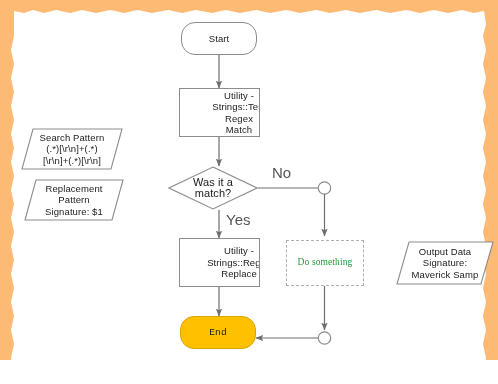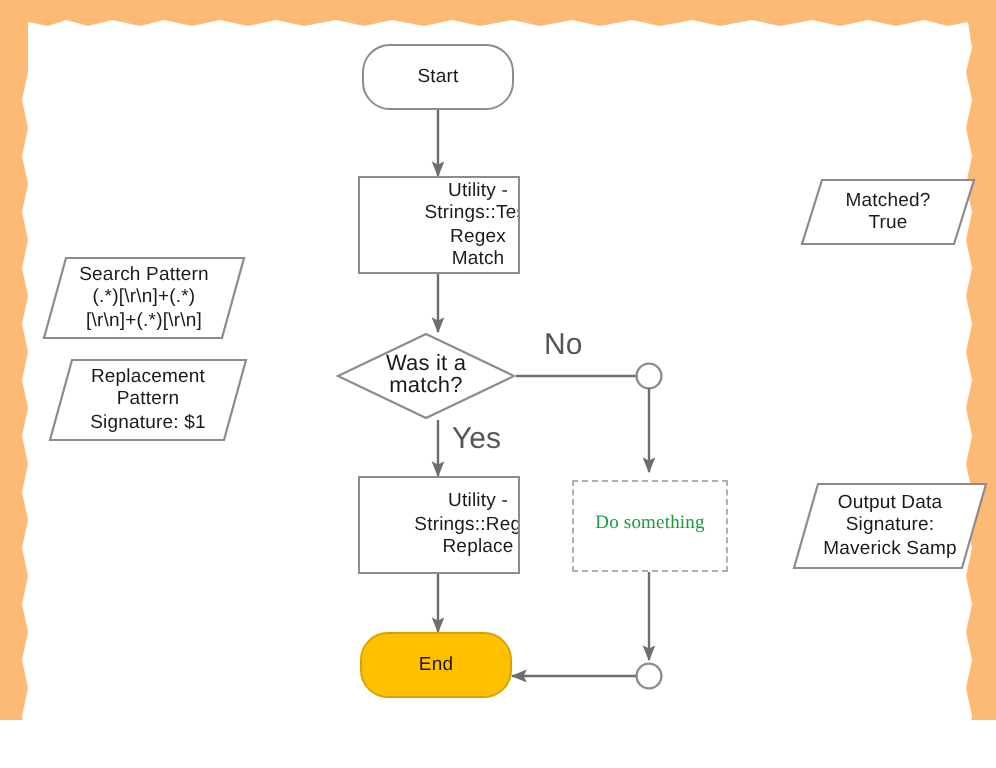--- a/index.html
+++ b/index.html
@@ -42,20 +42,21 @@
   }
   
   .terminator {
     border: 1.2px solid #8c8c8c;
     border-radius: 14px;
     background: #ffffff;
   }
   .terminator.filled {
     background: #FFC000;
     border-color: #d9a300;
+    font-family: Liberation Mono, monospace;
   }
   
   .process {
     border: 1.1px solid #8c8c8c;
     background: #ffffff;
     padding-left: 39px;
   }
   
   .optional {
     border: 1.2px dashed #b0b0b0;
@@ -190,27 +191,20 @@
   <div class="node data-shape" style="left:24px; top:179px; width:100px; height:42px;">
     <svg width="100" height="42" viewBox="0 0 100 42" xmlns="http://www.w3.org/2000/svg">
       <polygon points="12,1 99,1 88,41 1,41" fill="#ffffff" stroke="#8c8c8c" stroke-width="1.1"></polygon>
     </svg>
     <span class="dtext">Replacement
 Pattern
 Signature: $1</span>
   </div>
 
 
-  <div class="node data-shape" style="left:400px; top:89px; width:88px; height:34px;">
-    <svg width="88" height="34" viewBox="0 0 88 34" xmlns="http://www.w3.org/2000/svg">
-      <polygon points="11,1 87,1 77,33 1,33" fill="#ffffff" stroke="#8c8c8c" stroke-width="1.1"></polygon>
-    </svg>
-    <span class="dtext">Matched?
-True</span>
-  </div>
 
   <div class="node data-shape" style="left:396px; top:241px; width:98px; height:44px;">
     <svg width="98" height="44" viewBox="0 0 98 44" xmlns="http://www.w3.org/2000/svg">
       <polygon points="13,1 97,1 85,43 1,43" fill="#ffffff" stroke="#8c8c8c" stroke-width="1.1"></polygon>
     </svg>
     <span class="dtext">Output Data
 Signature:
 Maverick Samp</span>
   </div>
 

